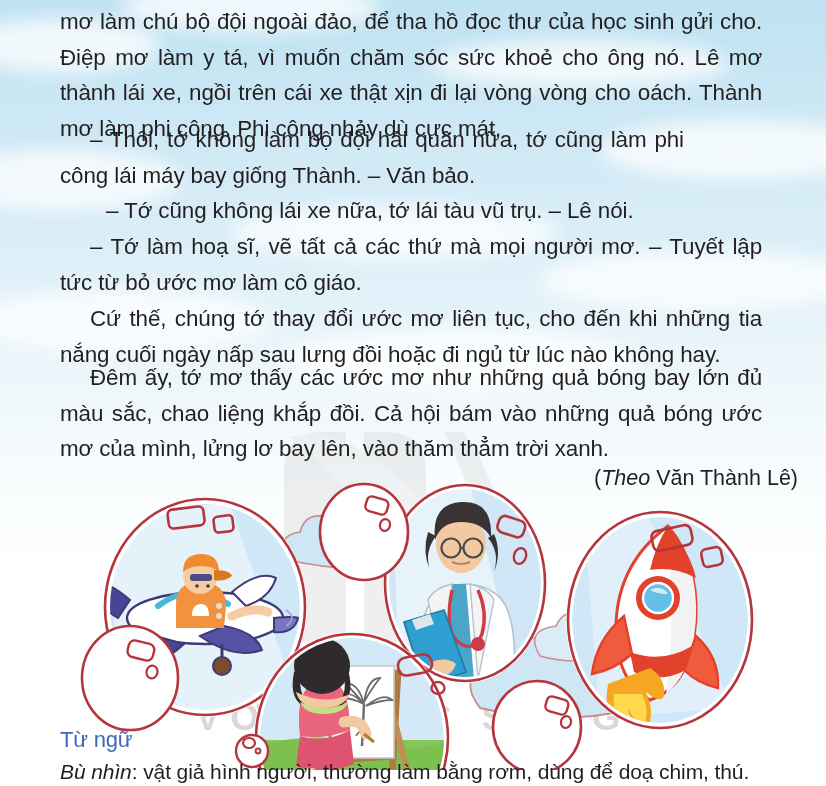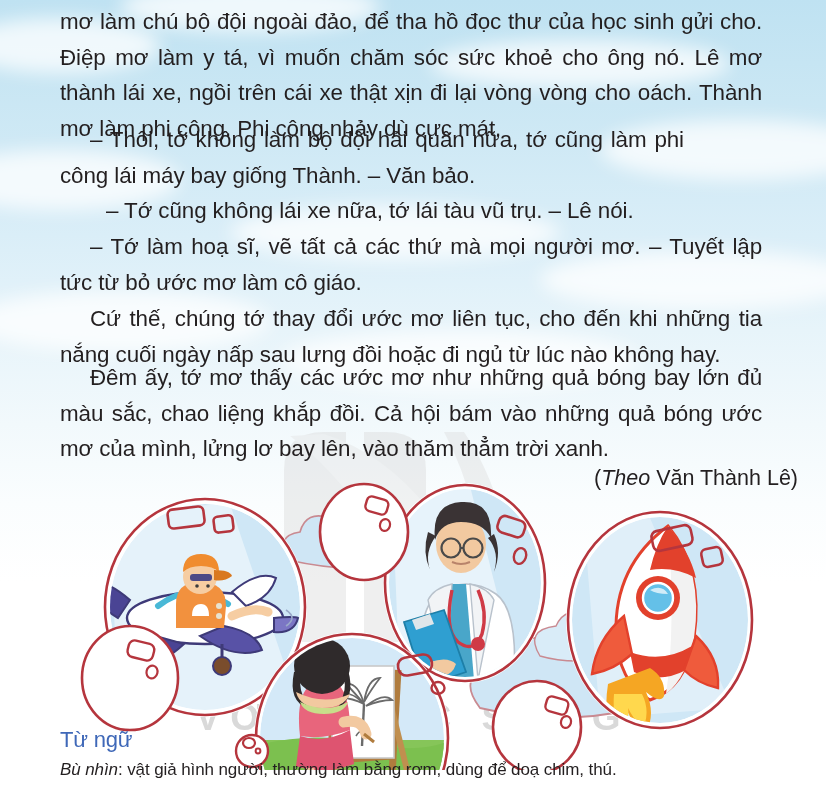--- a/index.html
+++ b/index.html
@@ -98,21 +98,21 @@
     left:60px; top:727px;
     font-size:22px;
     font-weight:400;
     color:#3f68b8;
     letter-spacing:-0.2px;
   }
   #vocab-body {
     position:absolute;
     left:60px; top:760px;
     width:740px;
-    font-size:17px;
+    font-size:21px;
     color:#231f20;
     letter-spacing:-0.1px;
   }
   #vocab-body .term { font-style:italic; }
 
   
   #illus {
     position:absolute;
     left:0; top:440px;
     width:826px; height:330px;

